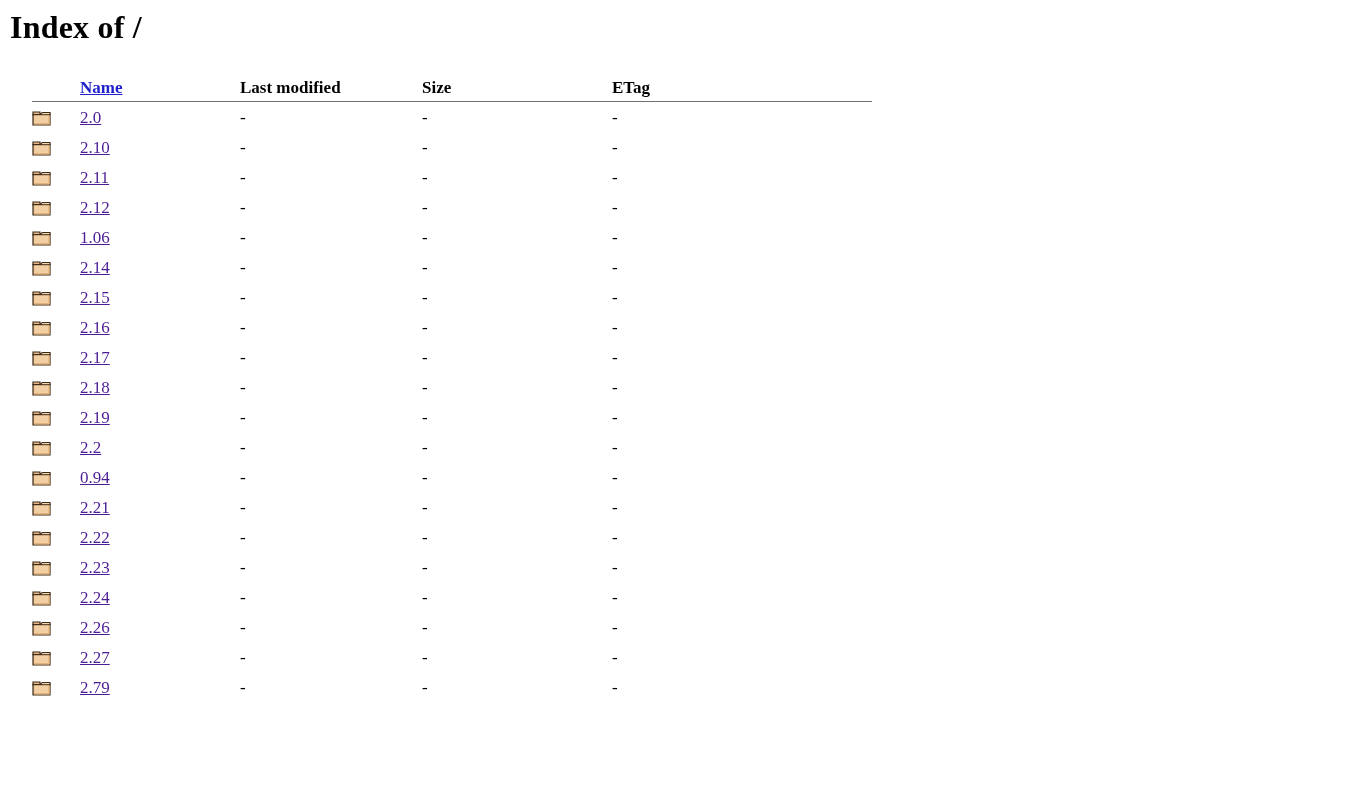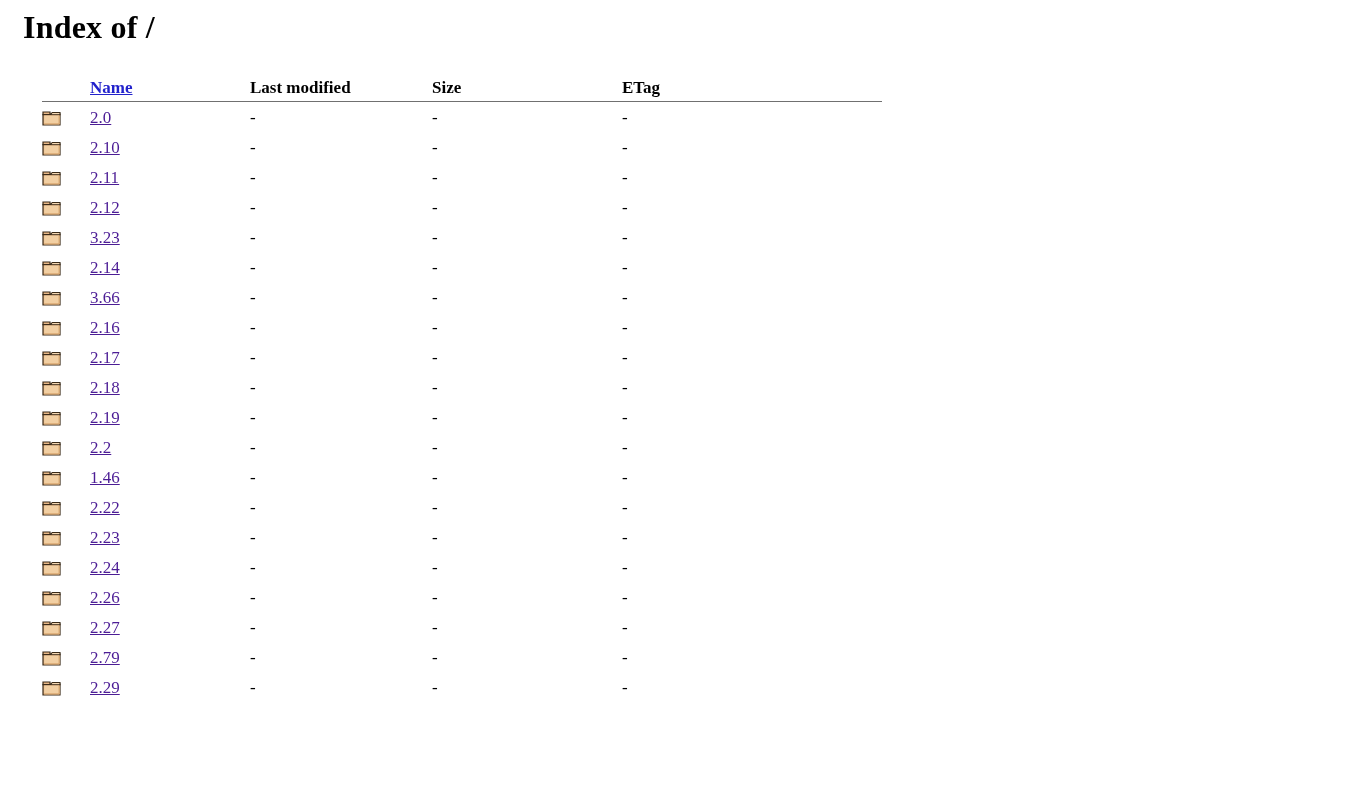--- a/index.html
+++ b/index.html
@@ -16,31 +16,31 @@
     color: #000000;
   }
 
   
   .page-title {
     font-family: "Liberation Serif", "DejaVu Serif", serif;
     font-size: 32px;
     font-weight: bold;
     line-height: 1.0;
     margin: 0;
-    padding: 11px 0 0 23px;
+    padding: 11px 0 0 10px;
     letter-spacing: 0.2px;
     color: #000000;
     white-space: pre;
   }
 
   
   .listing {
     position: absolute;
     top: 78px;
-    left: 42px;
+    left: 32px;
     width: 840px;
     border-collapse: collapse;
     font-family: "Liberation Serif", "DejaVu Serif", serif;
     font-size: 17px;
   }
 
   .listing th {
     font-weight: bold;
     font-size: 17px;
     text-align: left;
@@ -230,21 +230,21 @@
         <svg width="20" height="20" viewBox="0 0 20 20" xmlns="http://www.w3.org/2000/svg">
           <path d="M1 4 h7 v2 h10 v11 H1 Z" fill="#e8b887" stroke="#3a2a18" stroke-width="1.2"></path>
           <path d="M1 6.5 h7.6 l1.6 -2 h7.8 v2.2 H1 Z" fill="#f5d9b3" stroke="#3a2a18" stroke-width="1.1"></path>
           <path d="M2.2 7.6 h15.4 v8.6 H2.2 Z" fill="#f2cfa2" stroke="none"></path>
           <path d="M2.2 15.2 h15.4 v1.1 H2.2 Z" fill="#dcab75" stroke="none"></path>
           <path d="M16.6 7.6 h1.0 v8.6 h-1.0 Z" fill="#d7a46c" stroke="none"></path>
         </svg>
       </span>
     </td>
     <td class="cell-name">
-      <a href="#">3.23</a>
+      <a href="#">1.06</a>
     </td>
     <td class="cell-mod">-</td>
     <td class="cell-size">-</td>
     <td class="cell-etag">-</td>
   </tr>
 
   <tr>
     <td class="cell-icon">
       <span class="folder-icon">
         <svg width="20" height="20" viewBox="0 0 20 20" xmlns="http://www.w3.org/2000/svg">
@@ -270,21 +270,21 @@
         <svg width="20" height="20" viewBox="0 0 20 20" xmlns="http://www.w3.org/2000/svg">
           <path d="M1 4 h7 v2 h10 v11 H1 Z" fill="#e8b887" stroke="#3a2a18" stroke-width="1.2"></path>
           <path d="M1 6.5 h7.6 l1.6 -2 h7.8 v2.2 H1 Z" fill="#f5d9b3" stroke="#3a2a18" stroke-width="1.1"></path>
           <path d="M2.2 7.6 h15.4 v8.6 H2.2 Z" fill="#f2cfa2" stroke="none"></path>
           <path d="M2.2 15.2 h15.4 v1.1 H2.2 Z" fill="#dcab75" stroke="none"></path>
           <path d="M16.6 7.6 h1.0 v8.6 h-1.0 Z" fill="#d7a46c" stroke="none"></path>
         </svg>
       </span>
     </td>
     <td class="cell-name">
-      <a href="#">3.66</a>
+      <a href="#">2.15</a>
     </td>
     <td class="cell-mod">-</td>
     <td class="cell-size">-</td>
     <td class="cell-etag">-</td>
   </tr>
 
   <tr>
     <td class="cell-icon">
       <span class="folder-icon">
         <svg width="20" height="20" viewBox="0 0 20 20" xmlns="http://www.w3.org/2000/svg">
@@ -390,27 +390,46 @@
         <svg width="20" height="20" viewBox="0 0 20 20" xmlns="http://www.w3.org/2000/svg">
           <path d="M1 4 h7 v2 h10 v11 H1 Z" fill="#e8b887" stroke="#3a2a18" stroke-width="1.2"></path>
           <path d="M1 6.5 h7.6 l1.6 -2 h7.8 v2.2 H1 Z" fill="#f5d9b3" stroke="#3a2a18" stroke-width="1.1"></path>
           <path d="M2.2 7.6 h15.4 v8.6 H2.2 Z" fill="#f2cfa2" stroke="none"></path>
           <path d="M2.2 15.2 h15.4 v1.1 H2.2 Z" fill="#dcab75" stroke="none"></path>
           <path d="M16.6 7.6 h1.0 v8.6 h-1.0 Z" fill="#d7a46c" stroke="none"></path>
         </svg>
       </span>
     </td>
     <td class="cell-name">
-      <a href="#">1.46</a>
-    </td>
-    <td class="cell-mod">-</td>
-    <td class="cell-size">-</td>
-    <td class="cell-etag">-</td>
-  </tr>
-
+      <a href="#">0.94</a>
+    </td>
+    <td class="cell-mod">-</td>
+    <td class="cell-size">-</td>
+    <td class="cell-etag">-</td>
+  </tr>
+
+  <tr>
+    <td class="cell-icon">
+      <span class="folder-icon">
+        <svg width="20" height="20" viewBox="0 0 20 20" xmlns="http://www.w3.org/2000/svg">
+          <path d="M1 4 h7 v2 h10 v11 H1 Z" fill="#e8b887" stroke="#3a2a18" stroke-width="1.2"></path>
+          <path d="M1 6.5 h7.6 l1.6 -2 h7.8 v2.2 H1 Z" fill="#f5d9b3" stroke="#3a2a18" stroke-width="1.1"></path>
+          <path d="M2.2 7.6 h15.4 v8.6 H2.2 Z" fill="#f2cfa2" stroke="none"></path>
+          <path d="M2.2 15.2 h15.4 v1.1 H2.2 Z" fill="#dcab75" stroke="none"></path>
+          <path d="M16.6 7.6 h1.0 v8.6 h-1.0 Z" fill="#d7a46c" stroke="none"></path>
+        </svg>
+      </span>
+    </td>
+    <td class="cell-name">
+      <a href="#">2.21</a>
+    </td>
+    <td class="cell-mod">-</td>
+    <td class="cell-size">-</td>
+    <td class="cell-etag">-</td>
+  </tr>
 
   <tr>
     <td class="cell-icon">
       <span class="folder-icon">
         <svg width="20" height="20" viewBox="0 0 20 20" xmlns="http://www.w3.org/2000/svg">
           <path d="M1 4 h7 v2 h10 v11 H1 Z" fill="#e8b887" stroke="#3a2a18" stroke-width="1.2"></path>
           <path d="M1 6.5 h7.6 l1.6 -2 h7.8 v2.2 H1 Z" fill="#f5d9b3" stroke="#3a2a18" stroke-width="1.1"></path>
           <path d="M2.2 7.6 h15.4 v8.6 H2.2 Z" fill="#f2cfa2" stroke="none"></path>
           <path d="M2.2 15.2 h15.4 v1.1 H2.2 Z" fill="#dcab75" stroke="none"></path>
           <path d="M16.6 7.6 h1.0 v8.6 h-1.0 Z" fill="#d7a46c" stroke="none"></path>
@@ -519,33 +538,14 @@
       </span>
     </td>
     <td class="cell-name">
       <a href="#">2.79</a>
     </td>
     <td class="cell-mod">-</td>
     <td class="cell-size">-</td>
     <td class="cell-etag">-</td>
   </tr>
 
-  <tr>
-    <td class="cell-icon">
-      <span class="folder-icon">
-        <svg width="20" height="20" viewBox="0 0 20 20" xmlns="http://www.w3.org/2000/svg">
-          <path d="M1 4 h7 v2 h10 v11 H1 Z" fill="#e8b887" stroke="#3a2a18" stroke-width="1.2"></path>
-          <path d="M1 6.5 h7.6 l1.6 -2 h7.8 v2.2 H1 Z" fill="#f5d9b3" stroke="#3a2a18" stroke-width="1.1"></path>
-          <path d="M2.2 7.6 h15.4 v8.6 H2.2 Z" fill="#f2cfa2" stroke="none"></path>
-          <path d="M2.2 15.2 h15.4 v1.1 H2.2 Z" fill="#dcab75" stroke="none"></path>
-          <path d="M16.6 7.6 h1.0 v8.6 h-1.0 Z" fill="#d7a46c" stroke="none"></path>
-        </svg>
-      </span>
-    </td>
-    <td class="cell-name">
-      <a href="#">2.29</a>
-    </td>
-    <td class="cell-mod">-</td>
-    <td class="cell-size">-</td>
-    <td class="cell-etag">-</td>
-  </tr>
 </tbody>
 </table>
 
 </body></html>

